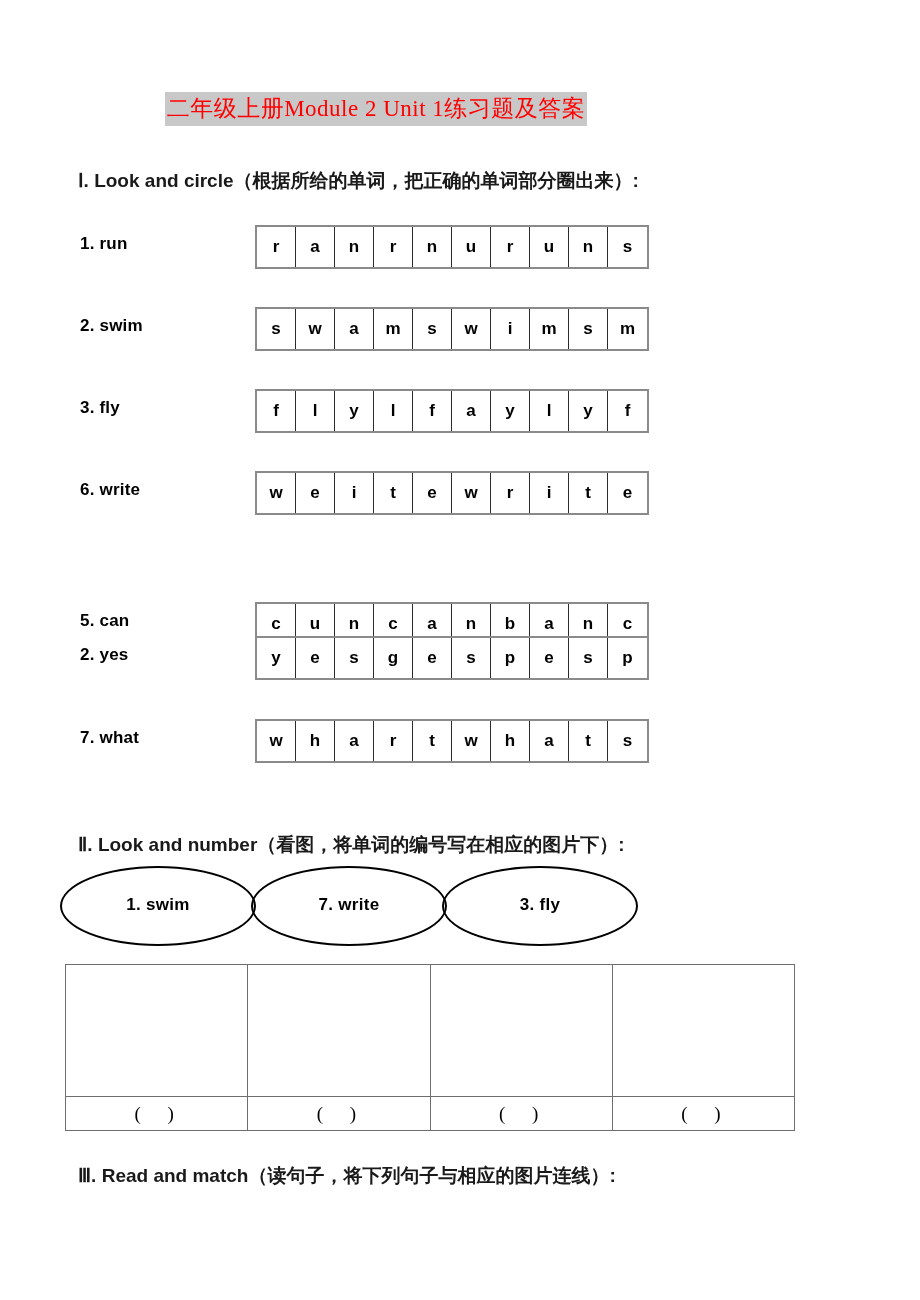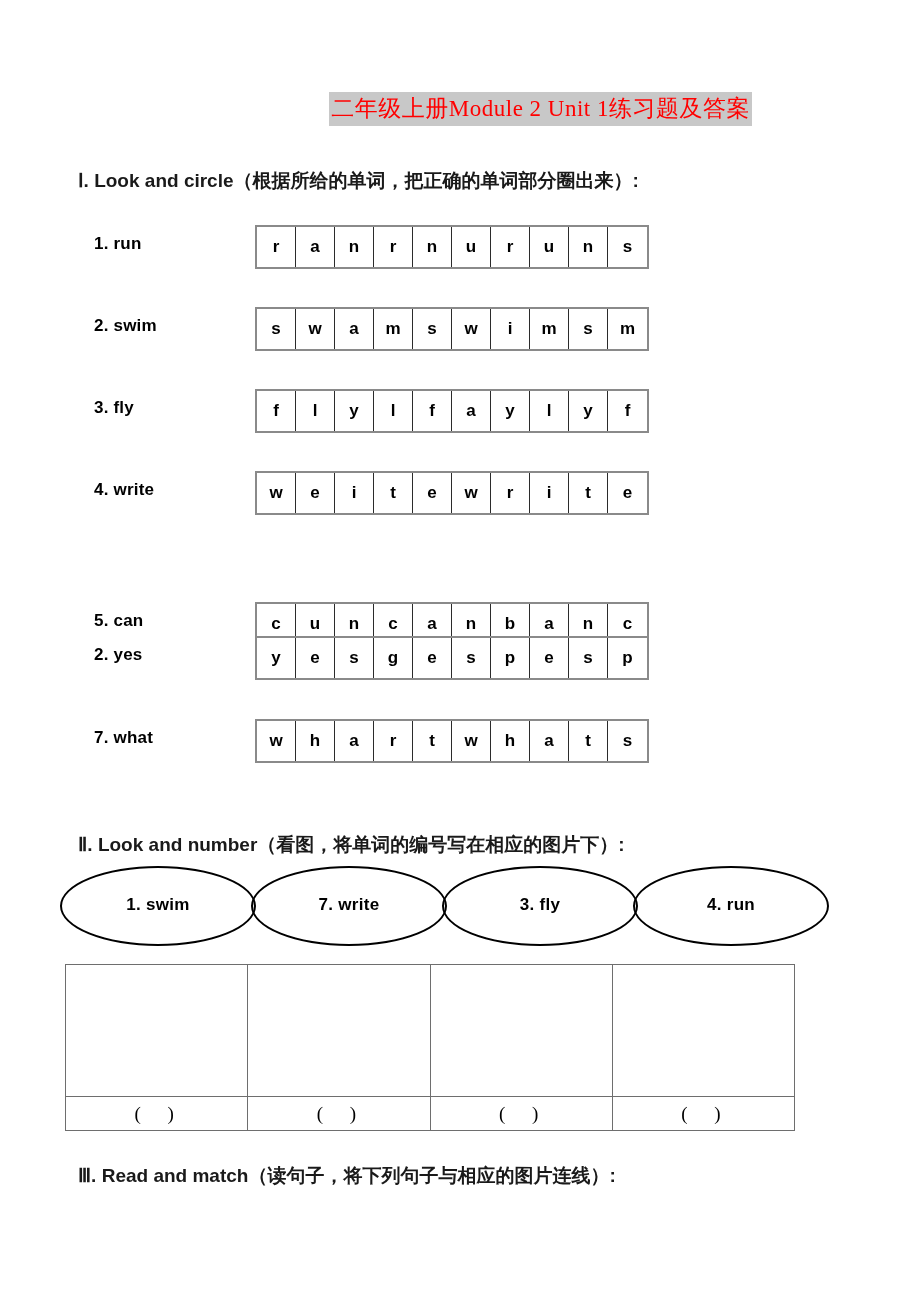--- a/index.html
+++ b/index.html
@@ -15,21 +15,21 @@
     color: #000000;
     overflow: hidden;
   }
 
   
   .title-wrap {
     position: absolute;
     top: 92px;
     left: 0;
     width: 752px;
-    text-align: right;
+    text-align: center;
   }
   .doc-title {
     display: inline-block;
     background: #c8c8c8;
     color: #ff0000;
     font-family: "Liberation Serif", serif;
     font-size: 23px;
     font-weight: 400;
     letter-spacing: 0.5px;
     padding: 2px 2px 3px 2px;
@@ -53,21 +53,21 @@
 
   
   .grid-row {
     position: absolute;
     left: 0;
     width: 920px;
     height: 44px;
   }
   .row-label {
     position: absolute;
-    left: 94px;
+    left: 80px;
     top: 9px;
     font-size: 17px;
     font-weight: bold;
     letter-spacing: 0.2px;
     white-space: nowrap;
   }
   .letter-grid {
     position: absolute;
     left: 255px;
     top: 0;
@@ -203,21 +203,21 @@
     <div class="letter-cell">f</div>
     <div class="letter-cell">a</div>
     <div class="letter-cell">y</div>
     <div class="letter-cell">l</div>
     <div class="letter-cell">y</div>
     <div class="letter-cell">f</div>
   </div>
 </div>
 
 <div class="grid-row" style="top:471px;">
-  <div class="row-label">4. write</div>
+  <div class="row-label">6. write</div>
   <div class="letter-grid">
     <div class="letter-cell">w</div>
     <div class="letter-cell">e</div>
     <div class="letter-cell">i</div>
     <div class="letter-cell">t</div>
     <div class="letter-cell">e</div>
     <div class="letter-cell">w</div>
     <div class="letter-cell">r</div>
     <div class="letter-cell">i</div>
     <div class="letter-cell">t</div>
@@ -277,23 +277,20 @@
 
 <div class="ellipse-band">
   <div class="ellipse" id="ellipse-0">
     <span>1. swim</span>
   </div>
   <div class="ellipse" id="ellipse-1">
     <span>7. write</span>
   </div>
   <div class="ellipse" id="ellipse-2">
     <span>3. fly</span>
-  </div>
-  <div class="ellipse" id="ellipse-3">
-    <span>4. run</span>
   </div>
 </div>
 
 <table class="picture-table">
   <tbody>
       <tr>
     <td class="pic-cell"></td>
     <td class="pic-cell"></td>
     <td class="pic-cell"></td>
     <td class="pic-cell"></td>

